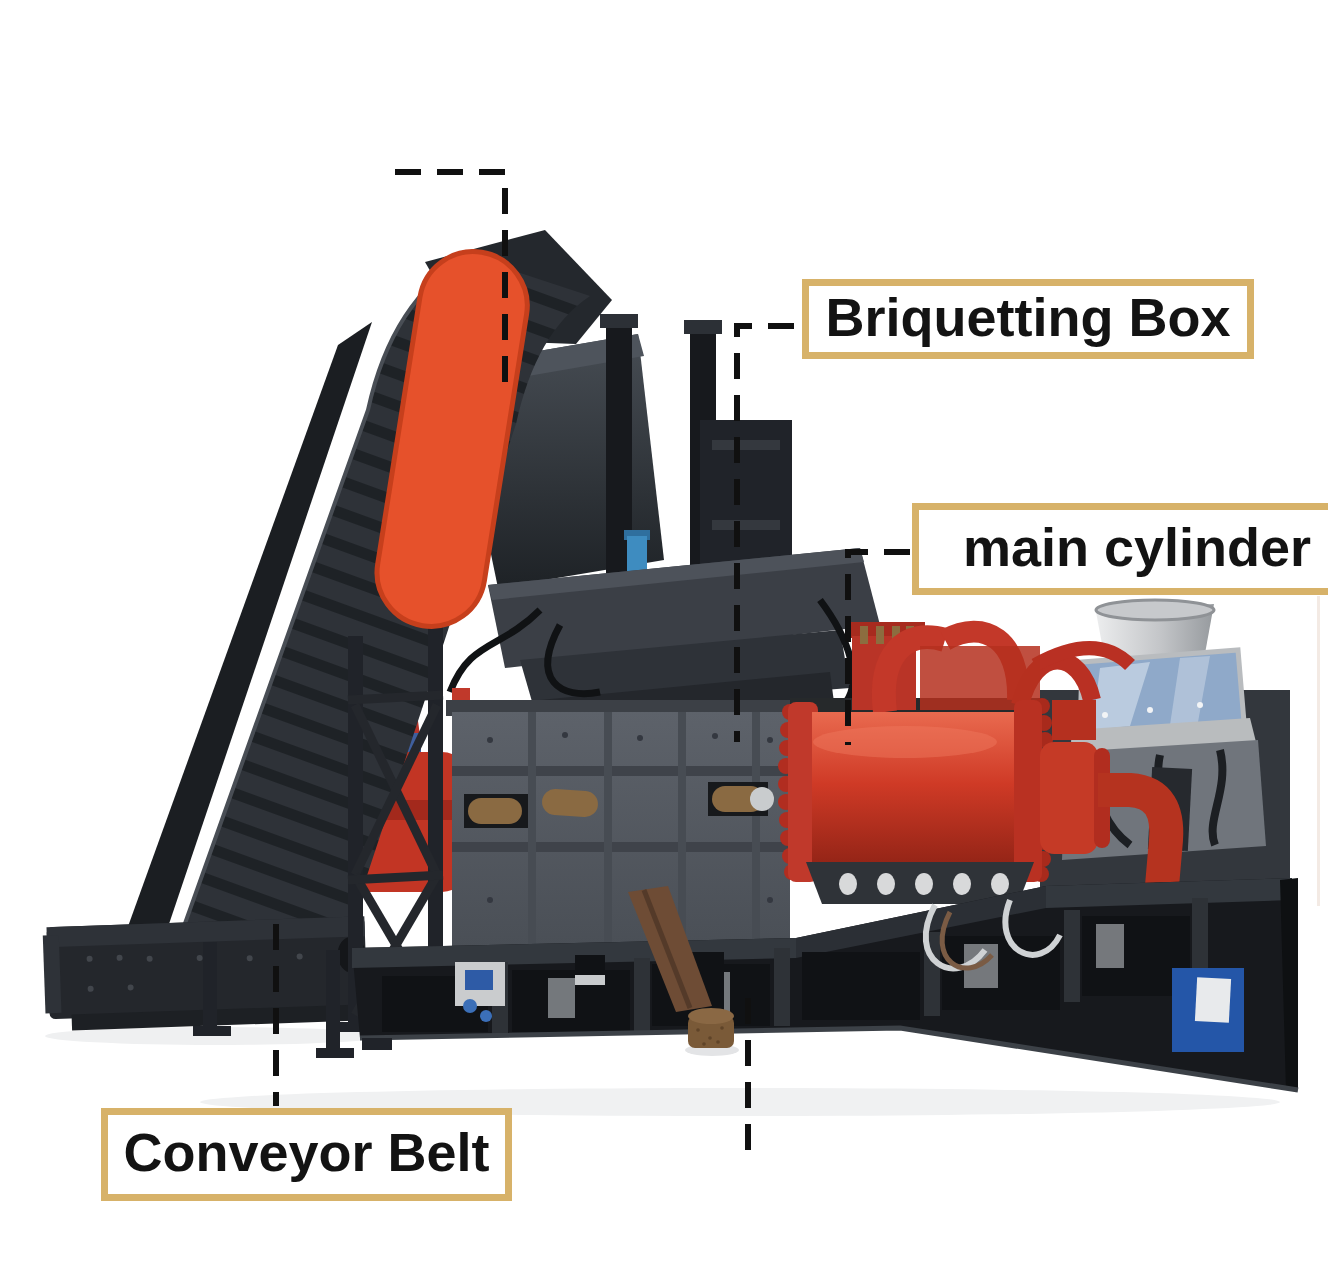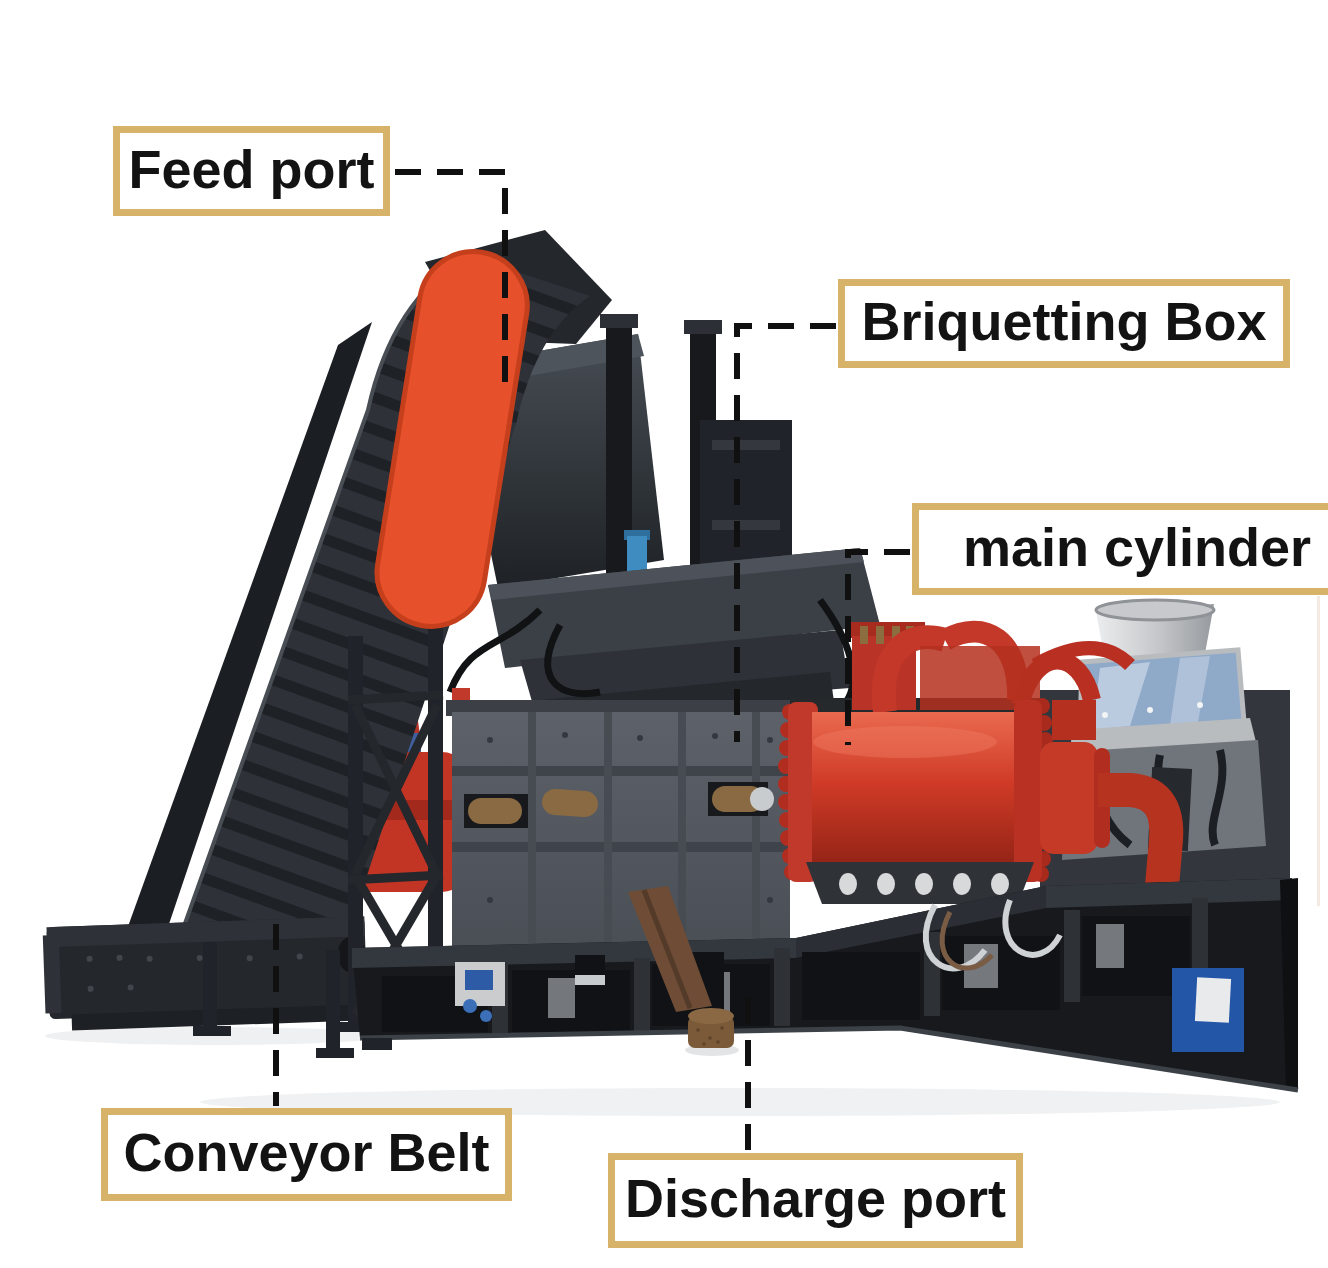--- a/index.html
+++ b/index.html
@@ -4,21 +4,21 @@
 <style>
   html,body{margin:0;padding:0;background:#ffffff;}
   #stage{position:relative;width:1328px;height:1268px;background:#ffffff;overflow:hidden;margin:0 auto;
          font-family:"Liberation Sans",sans-serif;}
   #machine-svg{position:absolute;left:0;top:0;}
   .callout{position:absolute;background:#ffffff;border:7px solid #d7b269;box-sizing:border-box;
            display:flex;align-items:center;justify-content:center;
            font-weight:700;font-size:54px;line-height:1;color:#131313;
            font-family:"Liberation Sans",sans-serif;white-space:nowrap;padding-bottom:5px;}
   #lbl-feed{left:113px;top:126px;width:277px;height:90px;}
-  #lbl-briq{left:838px;top:279px;width:452px;height:89px;}
+  #lbl-briq{left:802px;top:279px;width:452px;height:80px;}
   #lbl-main{left:912px;top:503px;width:450px;height:92px;}
   #lbl-conv{left:101px;top:1108px;width:411px;height:93px;}
   #lbl-disc{left:608px;top:1153px;width:415px;height:95px;}
 </style>
 </head>
 <body>
 
 <div id="stage">
 
 <svg id="machine-svg" width="1328" height="1268" viewBox="0 0 1328 1268" xmlns="http://www.w3.org/2000/svg">
@@ -321,29 +321,23 @@
 
   <g fill="none" stroke="#101010" stroke-width="6" stroke-dasharray="26 16">
     <polyline points="395,172 505,172 505,395"></polyline>
     <polyline points="836,326 737,326 737,742"></polyline>
     <polyline points="910,552 848,552 848,745"></polyline>
     <polyline points="276,924 276,1106"></polyline>
     <polyline points="748,998 748,1151"></polyline>
   </g>
 </svg>
 
-  <div id="lbl-feed" class="callout">
-    <span>Feed port</span>
-  </div>
   <div id="lbl-briq" class="callout">
     <span>Briquetting Box</span>
   </div>
   <div id="lbl-main" class="callout">
     <span>main cylinder</span>
   </div>
   <div id="lbl-conv" class="callout">
     <span>Conveyor Belt</span>
   </div>
-  <div id="lbl-disc" class="callout">
-    <span>Discharge port</span>
-  </div>
 
 </div>
 
 </body></html>

